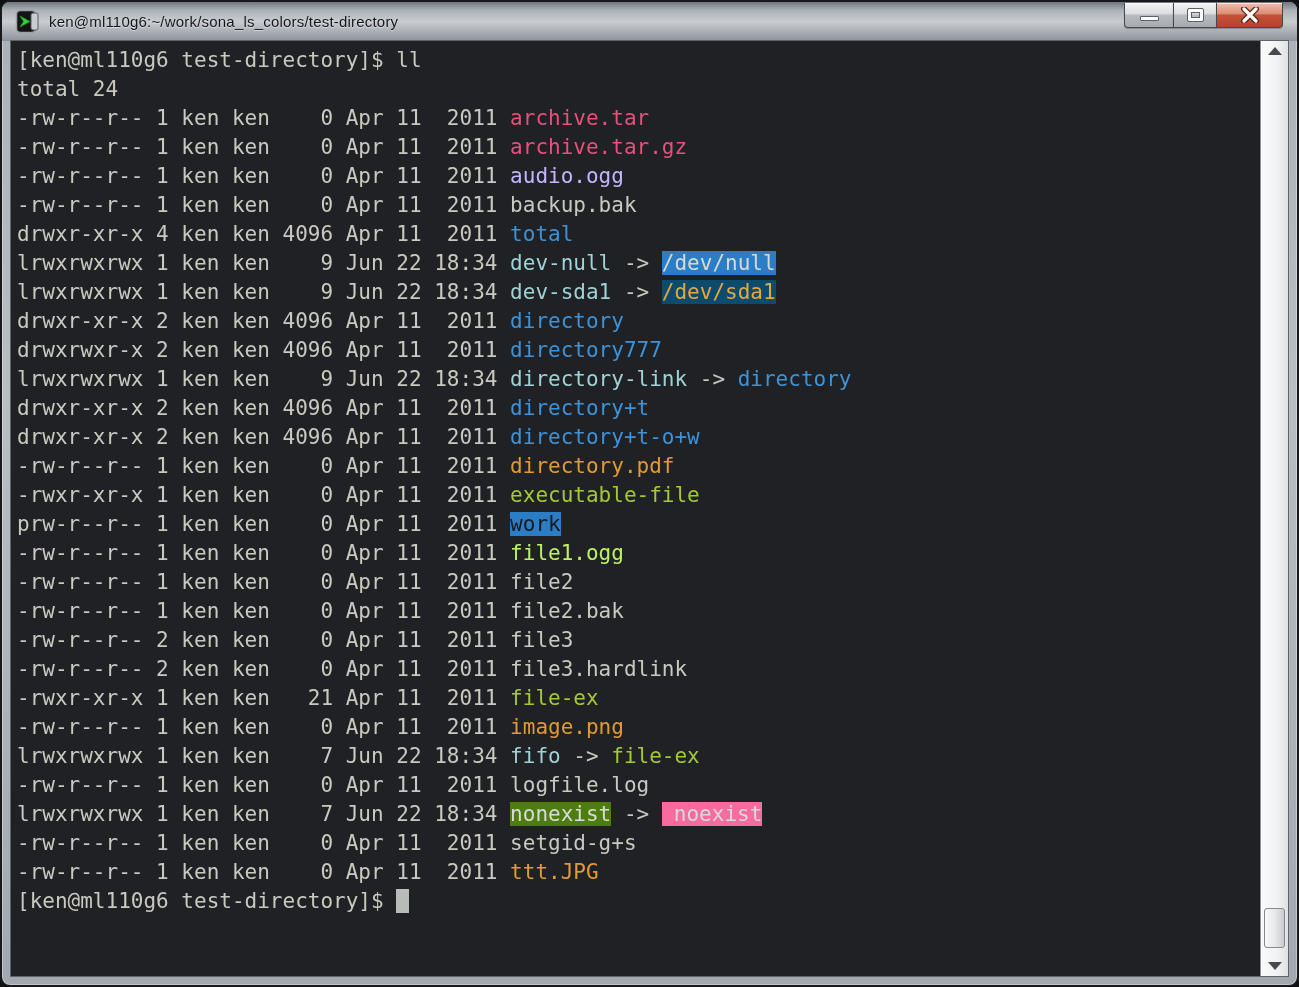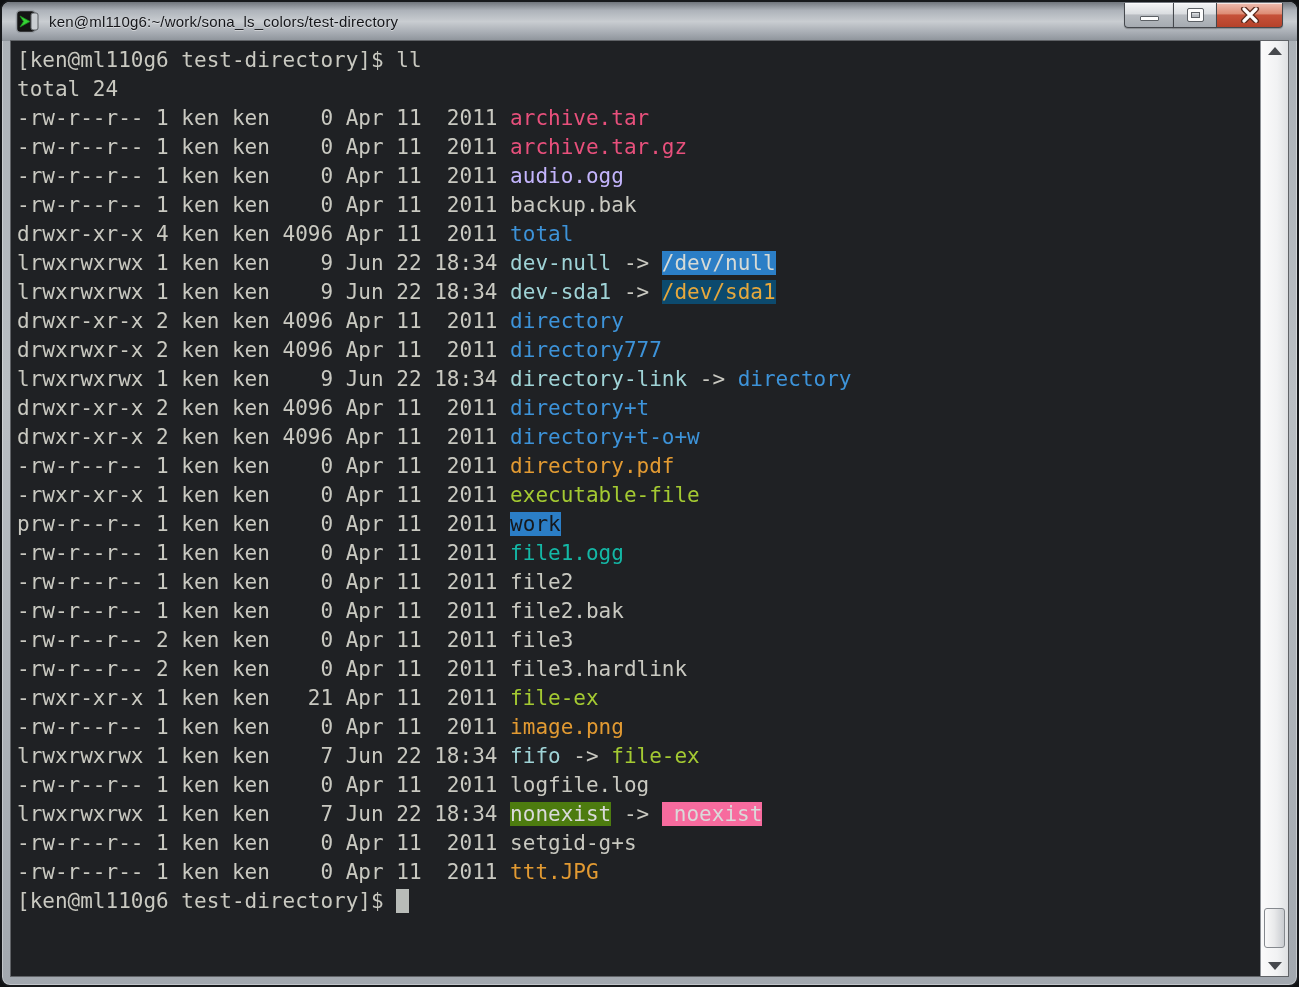--- a/index.html
+++ b/index.html
@@ -99,21 +99,21 @@
         <div class="line"><span>lrwxrwxrwx 1 ken ken    9 Jun 22 18:34 </span><span style="color: rgb(159, 211, 214);">dev-null</span><span> -&gt; </span><span style="color: rgb(214, 218, 214); background: rgb(43, 126, 198);">/dev/null</span></div>
         <div class="line"><span>lrwxrwxrwx 1 ken ken    9 Jun 22 18:34 </span><span style="color: rgb(159, 211, 214);">dev-sda1</span><span> -&gt; </span><span style="color: rgb(230, 168, 60); background: #0c4a6e;">/dev/sda1</span></div>
         <div class="line"><span>drwxr-xr-x 2 ken ken 4096 Apr 11  2011 </span><span style="color: rgb(61, 147, 217);">directory</span></div>
         <div class="line"><span>drwxrwxr-x 2 ken ken 4096 Apr 11  2011 </span><span style="color: rgb(61, 147, 217);">directory777</span></div>
         <div class="line"><span>lrwxrwxrwx 1 ken ken    9 Jun 22 18:34 </span><span style="color: rgb(159, 211, 214);">directory-link</span><span> -&gt; </span><span style="color: rgb(61, 147, 217);">directory</span></div>
         <div class="line"><span>drwxr-xr-x 2 ken ken 4096 Apr 11  2011 </span><span style="color: rgb(61, 147, 217);">directory+t</span></div>
         <div class="line"><span>drwxr-xr-x 2 ken ken 4096 Apr 11  2011 </span><span style="color: rgb(61, 147, 217);">directory+t-o+w</span></div>
         <div class="line"><span>-rw-r--r-- 1 ken ken    0 Apr 11  2011 </span><span style="color: rgb(226, 154, 50);">directory.pdf</span></div>
         <div class="line"><span>-rwxr-xr-x 1 ken ken    0 Apr 11  2011 </span><span style="color: rgb(164, 202, 50);">executable-file</span></div>
         <div class="line"><span>prw-r--r-- 1 ken ken    0 Apr 11  2011 </span><span style="color: rgb(23, 25, 28); background: rgb(43, 126, 198);">work</span></div>
-        <div class="line"><span>-rw-r--r-- 1 ken ken    0 Apr 11  2011 </span><span style="color: #14b8a6;">file1.ogg</span></div>
+        <div class="line"><span>-rw-r--r-- 1 ken ken    0 Apr 11  2011 </span><span style="color: #bef264;">file1.ogg</span></div>
         <div class="line"><span>-rw-r--r-- 1 ken ken    0 Apr 11  2011 </span><span>file2</span></div>
         <div class="line"><span>-rw-r--r-- 1 ken ken    0 Apr 11  2011 </span><span>file2.bak</span></div>
         <div class="line"><span>-rw-r--r-- 2 ken ken    0 Apr 11  2011 </span><span>file3</span></div>
         <div class="line"><span>-rw-r--r-- 2 ken ken    0 Apr 11  2011 </span><span>file3.hardlink</span></div>
         <div class="line"><span>-rwxr-xr-x 1 ken ken   21 Apr 11  2011 </span><span style="color: rgb(164, 202, 50);">file-ex</span></div>
         <div class="line"><span>-rw-r--r-- 1 ken ken    0 Apr 11  2011 </span><span style="color: rgb(226, 154, 50);">image.png</span></div>
         <div class="line"><span>lrwxrwxrwx 1 ken ken    7 Jun 22 18:34 </span><span style="color: rgb(159, 211, 214);">fifo</span><span> -&gt; </span><span style="color: rgb(164, 202, 50);">file-ex</span></div>
         <div class="line"><span>-rw-r--r-- 1 ken ken    0 Apr 11  2011 </span><span>logfile.log</span></div>
         <div class="line"><span>lrwxrwxrwx 1 ken ken    7 Jun 22 18:34 </span><span style="color: rgb(218, 218, 218); background: #4d7c0f;">nonexist</span><span> -&gt; </span><span style="color: rgb(218, 218, 218); background: rgb(247, 107, 158); padding-left: 12px;">noexist</span></div>
         <div class="line"><span>-rw-r--r-- 1 ken ken    0 Apr 11  2011 </span><span>setgid-g+s</span></div>

